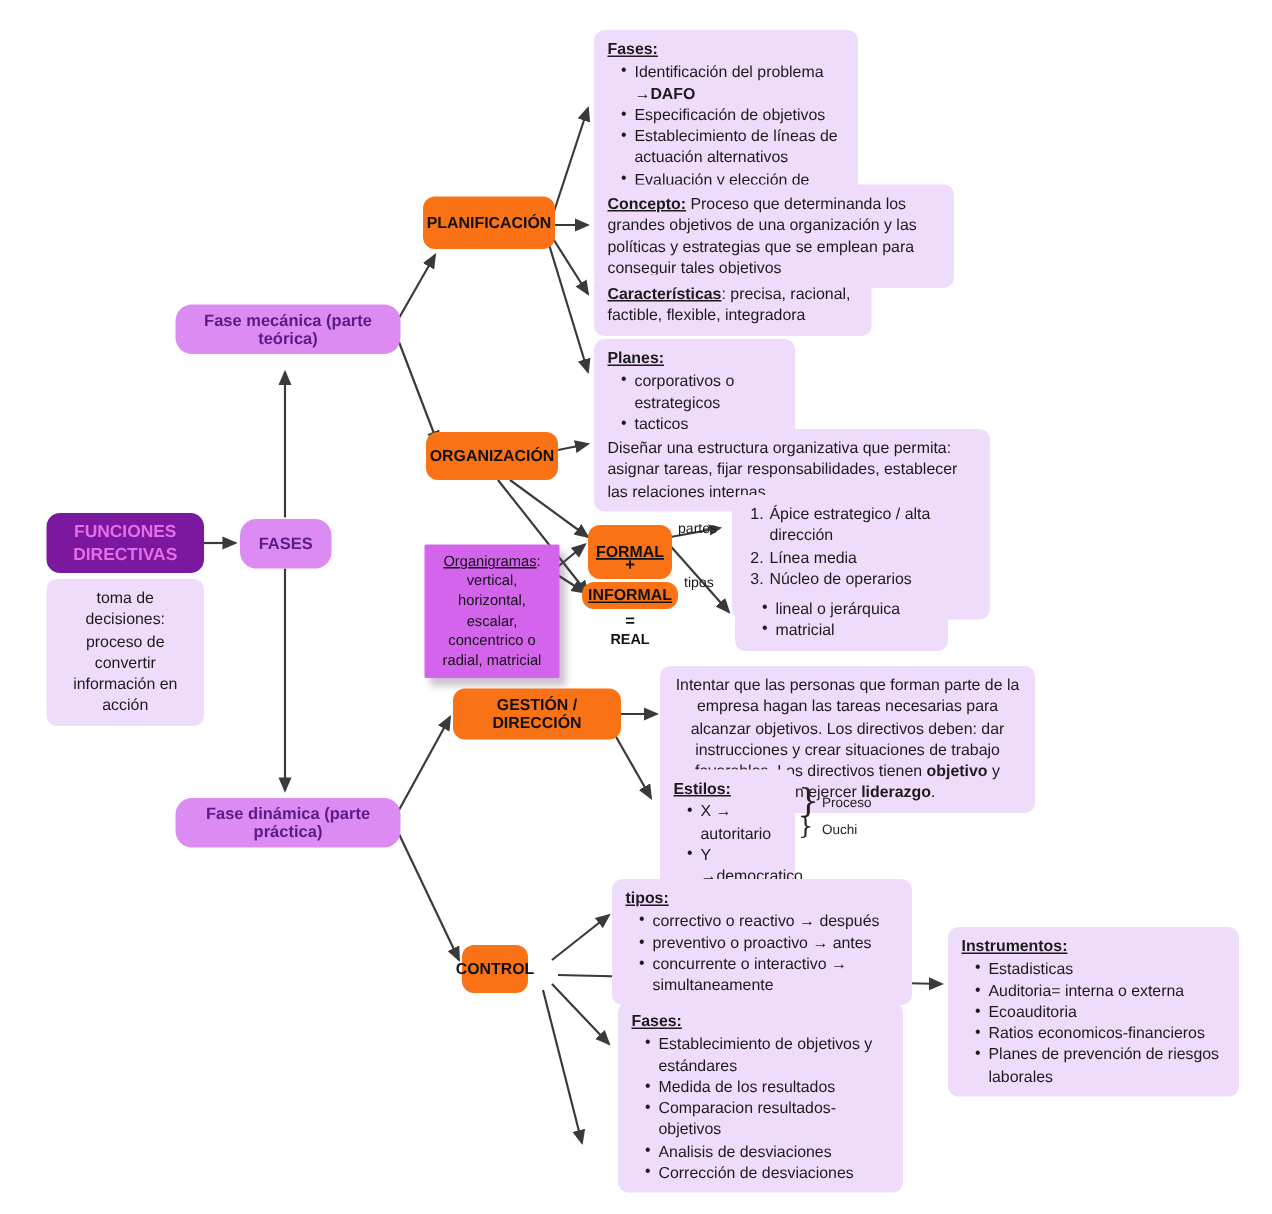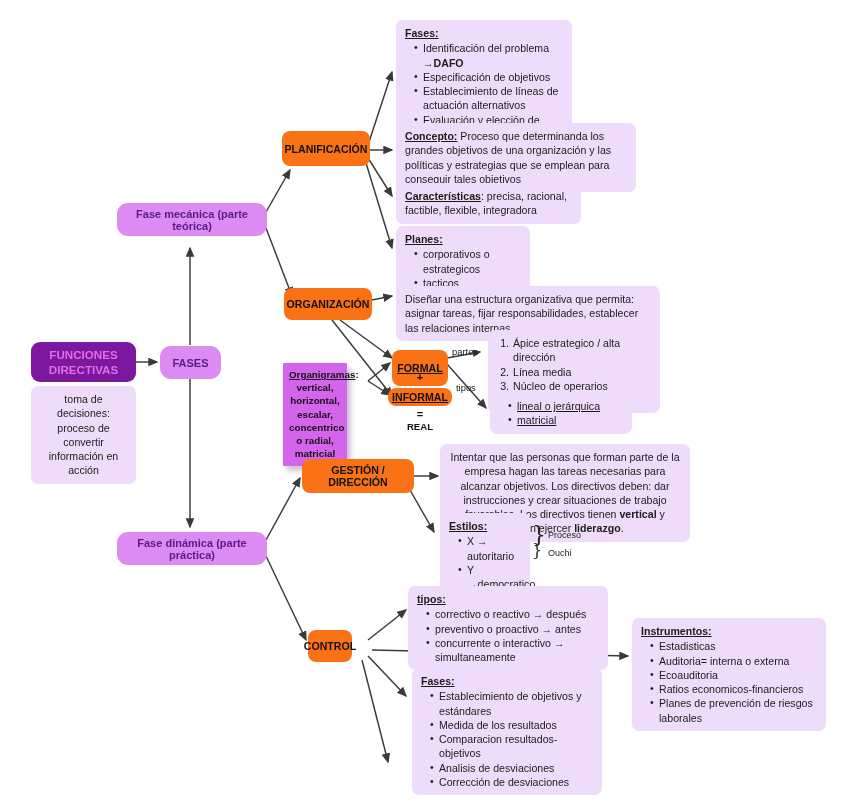--- a/index.html
+++ b/index.html
@@ -167,21 +167,21 @@
   </div>
 
   <div class="node stage" style="left:284px;top:288px;width:88px;height:32px;">
     <span>ORGANIZACIÓN</span>
   </div>
 
   <div class="node lav" style="left:396px;top:286px;width:264px;">
     <span>Diseñar una estructura organizativa que permita: asignar tareas, fijar responsabilidades, establecer las relaciones internas</span>
   </div>
 
-  <div class="node strong" style="left:283px;top:363px;width:64px;font-weight:bold;">
+  <div class="node strong" style="left:283px;top:363px;width:90px;">
     <u>Organigramas</u><span>: vertical, horizontal, escalar, concentrico o radial, matricial</span>
   </div>
 
   <div class="node stage" style="left:392px;top:350px;width:56px;height:36px;text-decoration:underline;">
     <span style="text-decoration:underline;">FORMAL</span>
   </div>
   <div class="plus" style="left:392px;top:371px;width:56px;">
     <span>+</span>
   </div>
   <div class="node stage" style="left:388px;top:388px;width:64px;height:18px;">
@@ -203,33 +203,33 @@
 
   <div class="node lav" style="left:488px;top:330px;width:172px;">
     <ol class="n">
       <li><span>Ápice estrategico / alta dirección</span></li>
       <li><span>Línea media</span></li>
       <li><span>Núcleo de operarios</span></li>
       <li><span>Staff de apoyo</span></li>
     </ol>
   </div>
 
-  <div class="node lav" style="left:490px;top:392px;width:142px;text-decoration:underline;">
+  <div class="node lav" style="left:490px;top:392px;width:142px;">
     <ul class="b">
       <li><span>lineal o jerárquica</span></li>
       <li><span>matricial</span></li>
     </ul>
   </div>
 
   <div class="node stage" style="left:302px;top:459px;width:112px;height:34px;">
     <span>GESTIÓN / DIRECCIÓN</span>
   </div>
 
   <div class="node lav center" style="left:440px;top:444px;width:250px;">
-    <span>Intentar que las personas que forman parte de la empresa hagan las tareas necesarias para alcanzar objetivos. Los directivos deben: dar instrucciones y crear situaciones de trabajo favorables. Los directivos tienen </span><span class="bold">vertical</span><span> y deben ejercer </span><span class="bold">liderazgo</span><span>.</span>
+    <span>Intentar que las personas que forman parte de la empresa hagan las tareas necesarias para alcanzar objetivos. Los directivos deben: dar instrucciones y crear situaciones de trabajo favorables. Los directivos tienen </span><span class="bold">objetivo</span><span> y deben ejercer </span><span class="bold">liderazgo</span><span>.</span>
   </div>
 
   <div class="node lav" style="left:440px;top:513px;width:90px;">
     <span class="hd">Estilos:</span>
     <ul class="b">
       <li><span>X →  autoritario</span></li>
       <li><span>Y →democratico</span></li>
       <li><span>Z →liberal</span></li>
     </ul>
   </div>

